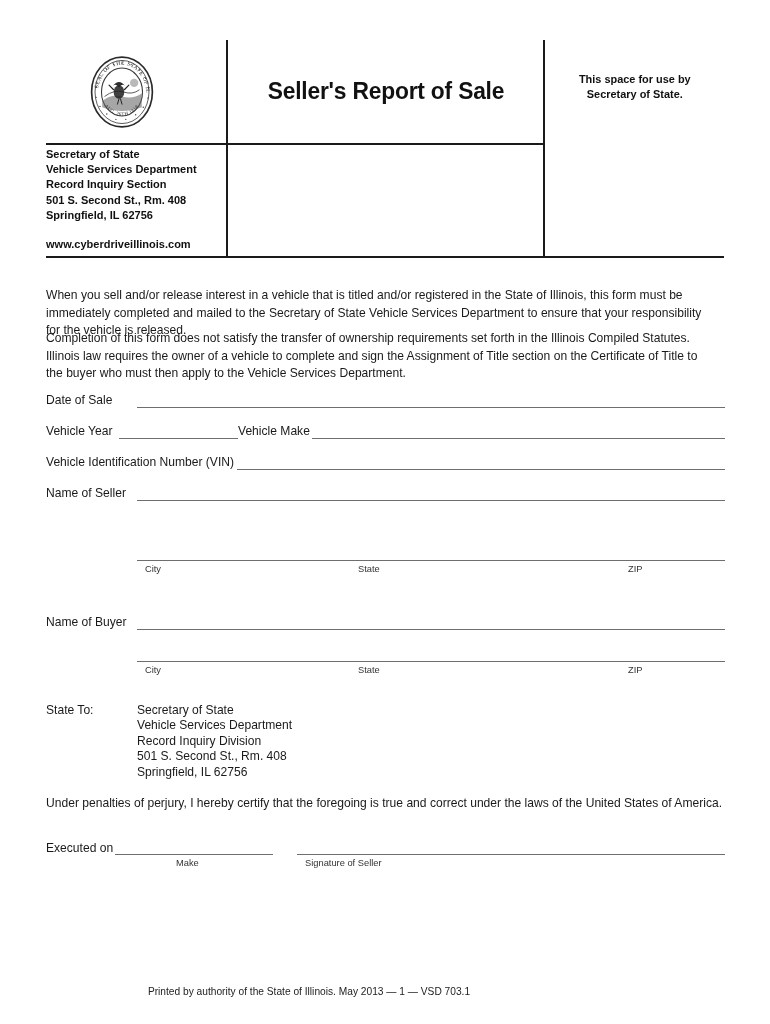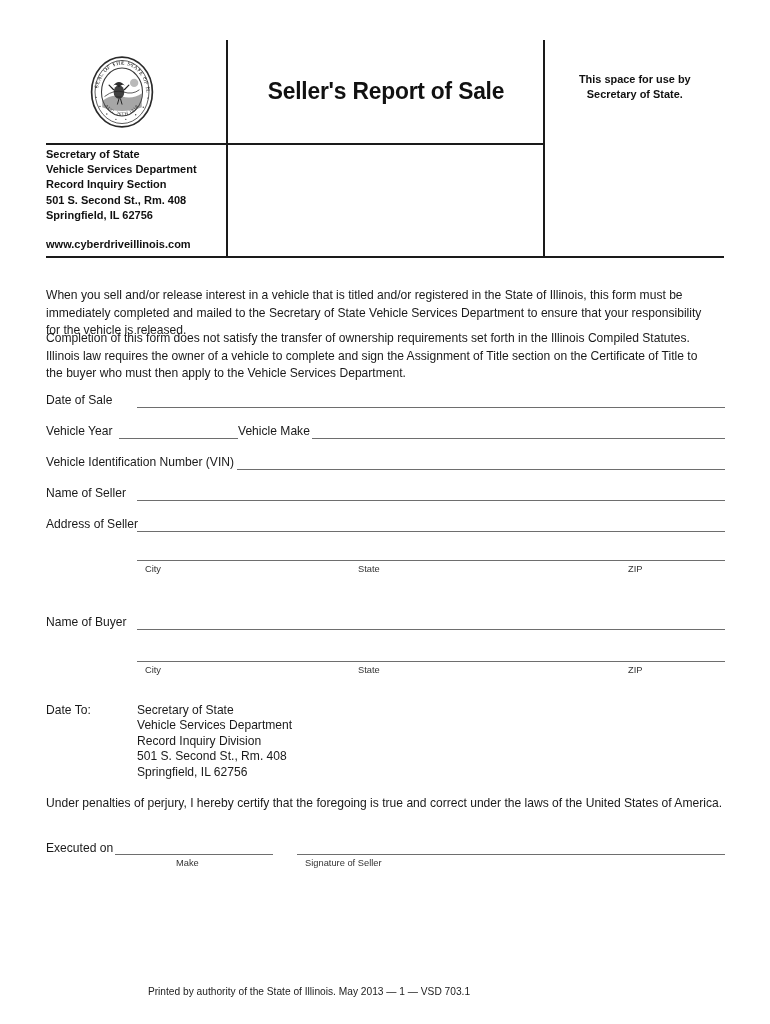--- a/index.html
+++ b/index.html
@@ -329,24 +329,20 @@
   <div class="frow" style="top:454px;">
     <span class="flabel">Vehicle Identification Number (VIN)</span>
     <span class="fline" style="left:191px; right:0; top:15px;"></span>
   </div>
 
   <div class="frow" style="top:485px;">
     <span class="flabel">Name of Seller</span>
     <span class="fline" style="left:91px; right:0; top:15px;"></span>
   </div>
 
-  <div class="frow" style="top:516px;">
-    <span class="flabel">Address of Seller</span>
-    <span class="fline" style="left:91px; right:0; top:15px;"></span>
-  </div>
 
   <div class="frow" style="top:547px; height:30px;">
     <span class="fline" style="left:91px; right:0; top:13px;"></span>
     <span class="sublabel" style="left:99px; top:16px;">City</span>
     <span class="sublabel" style="left:312px; top:16px;">State</span>
     <span class="sublabel" style="left:582px; top:16px;">ZIP</span>
   </div>
 
   <div class="frow" style="top:614px;">
     <span class="flabel">Name of Buyer</span>
@@ -354,21 +350,21 @@
   </div>
 
 
   <div class="frow" style="top:648px; height:30px;">
     <span class="fline" style="left:91px; right:0; top:13px;"></span>
     <span class="sublabel" style="left:99px; top:16px;">City</span>
     <span class="sublabel" style="left:312px; top:16px;">State</span>
     <span class="sublabel" style="left:582px; top:16px;">ZIP</span>
   </div>
 
-  <div class="mailto-label">Date To:</div>
+  <div class="mailto-label">State To:</div>
   <div class="mailto-block">
     <div>Secretary of State</div>
     <div>Vehicle Services Department</div>
     <div>Record Inquiry Division</div>
     <div>501 S. Second St., Rm. 408</div>
     <div>Springfield, IL 62756</div>
   </div>
 
   <div class="perjury">Under penalties of perjury, I hereby certify that the foregoing is true and correct under the laws of the United States of America.</div>
 

